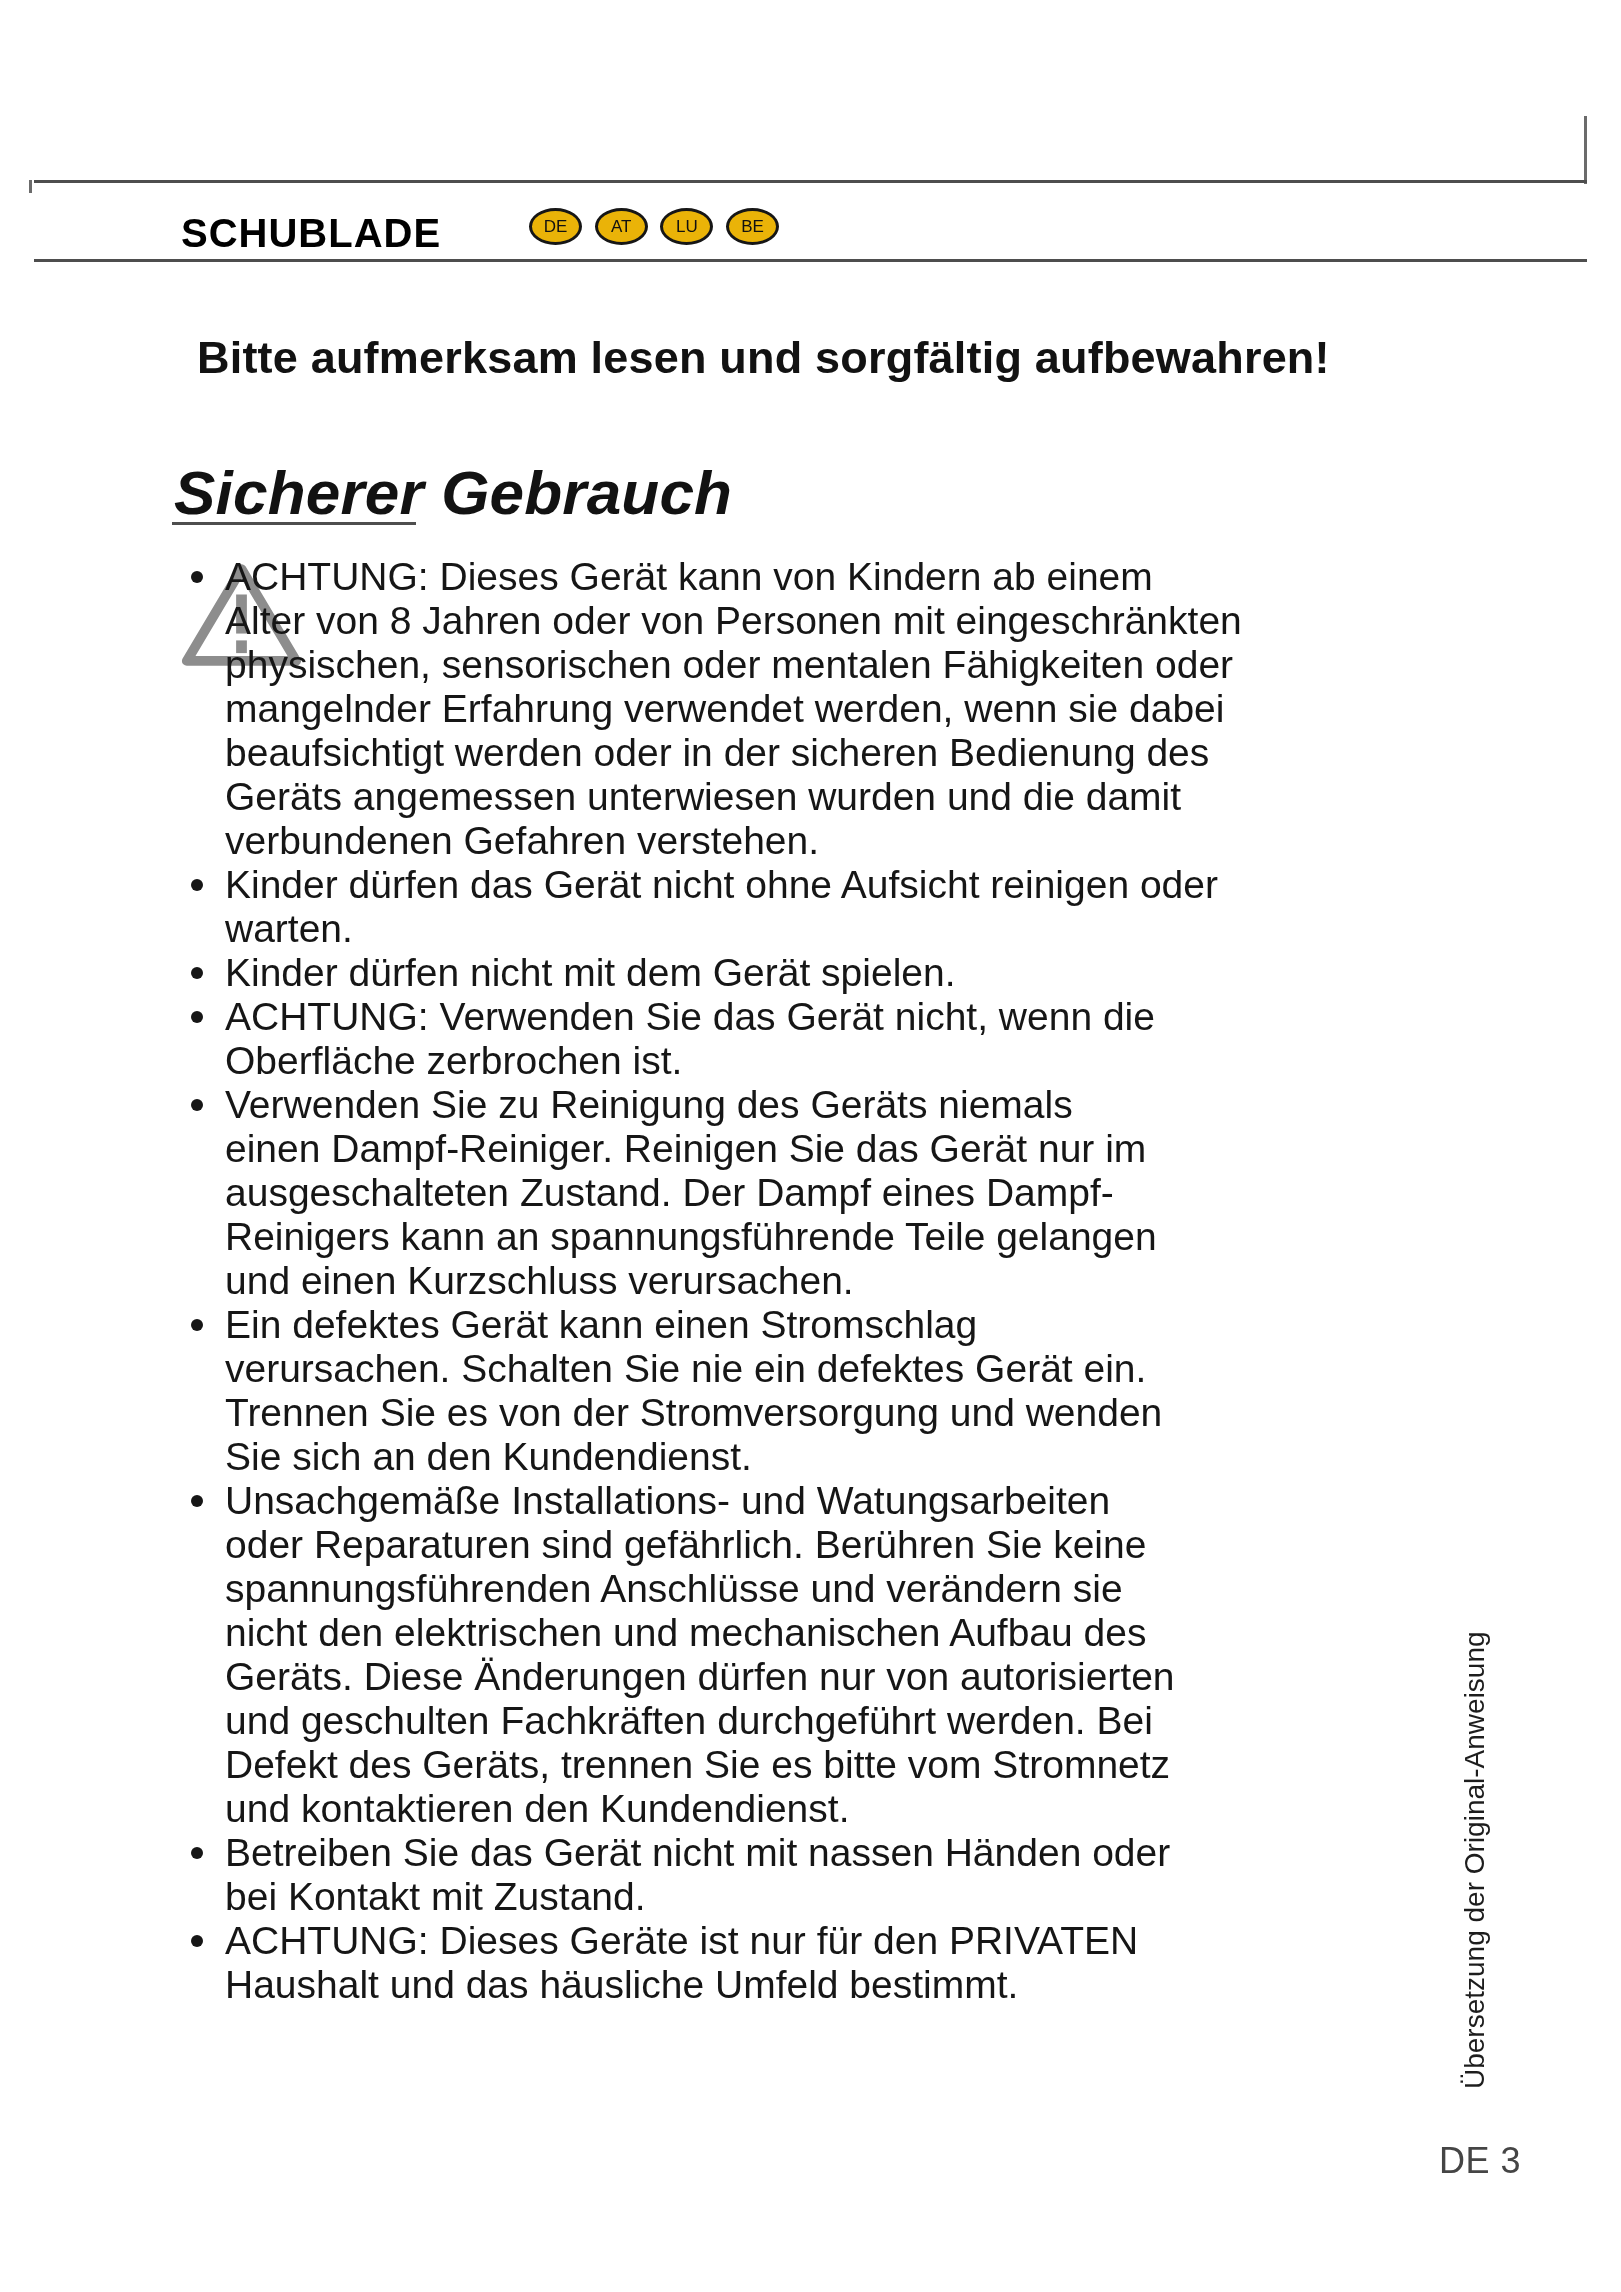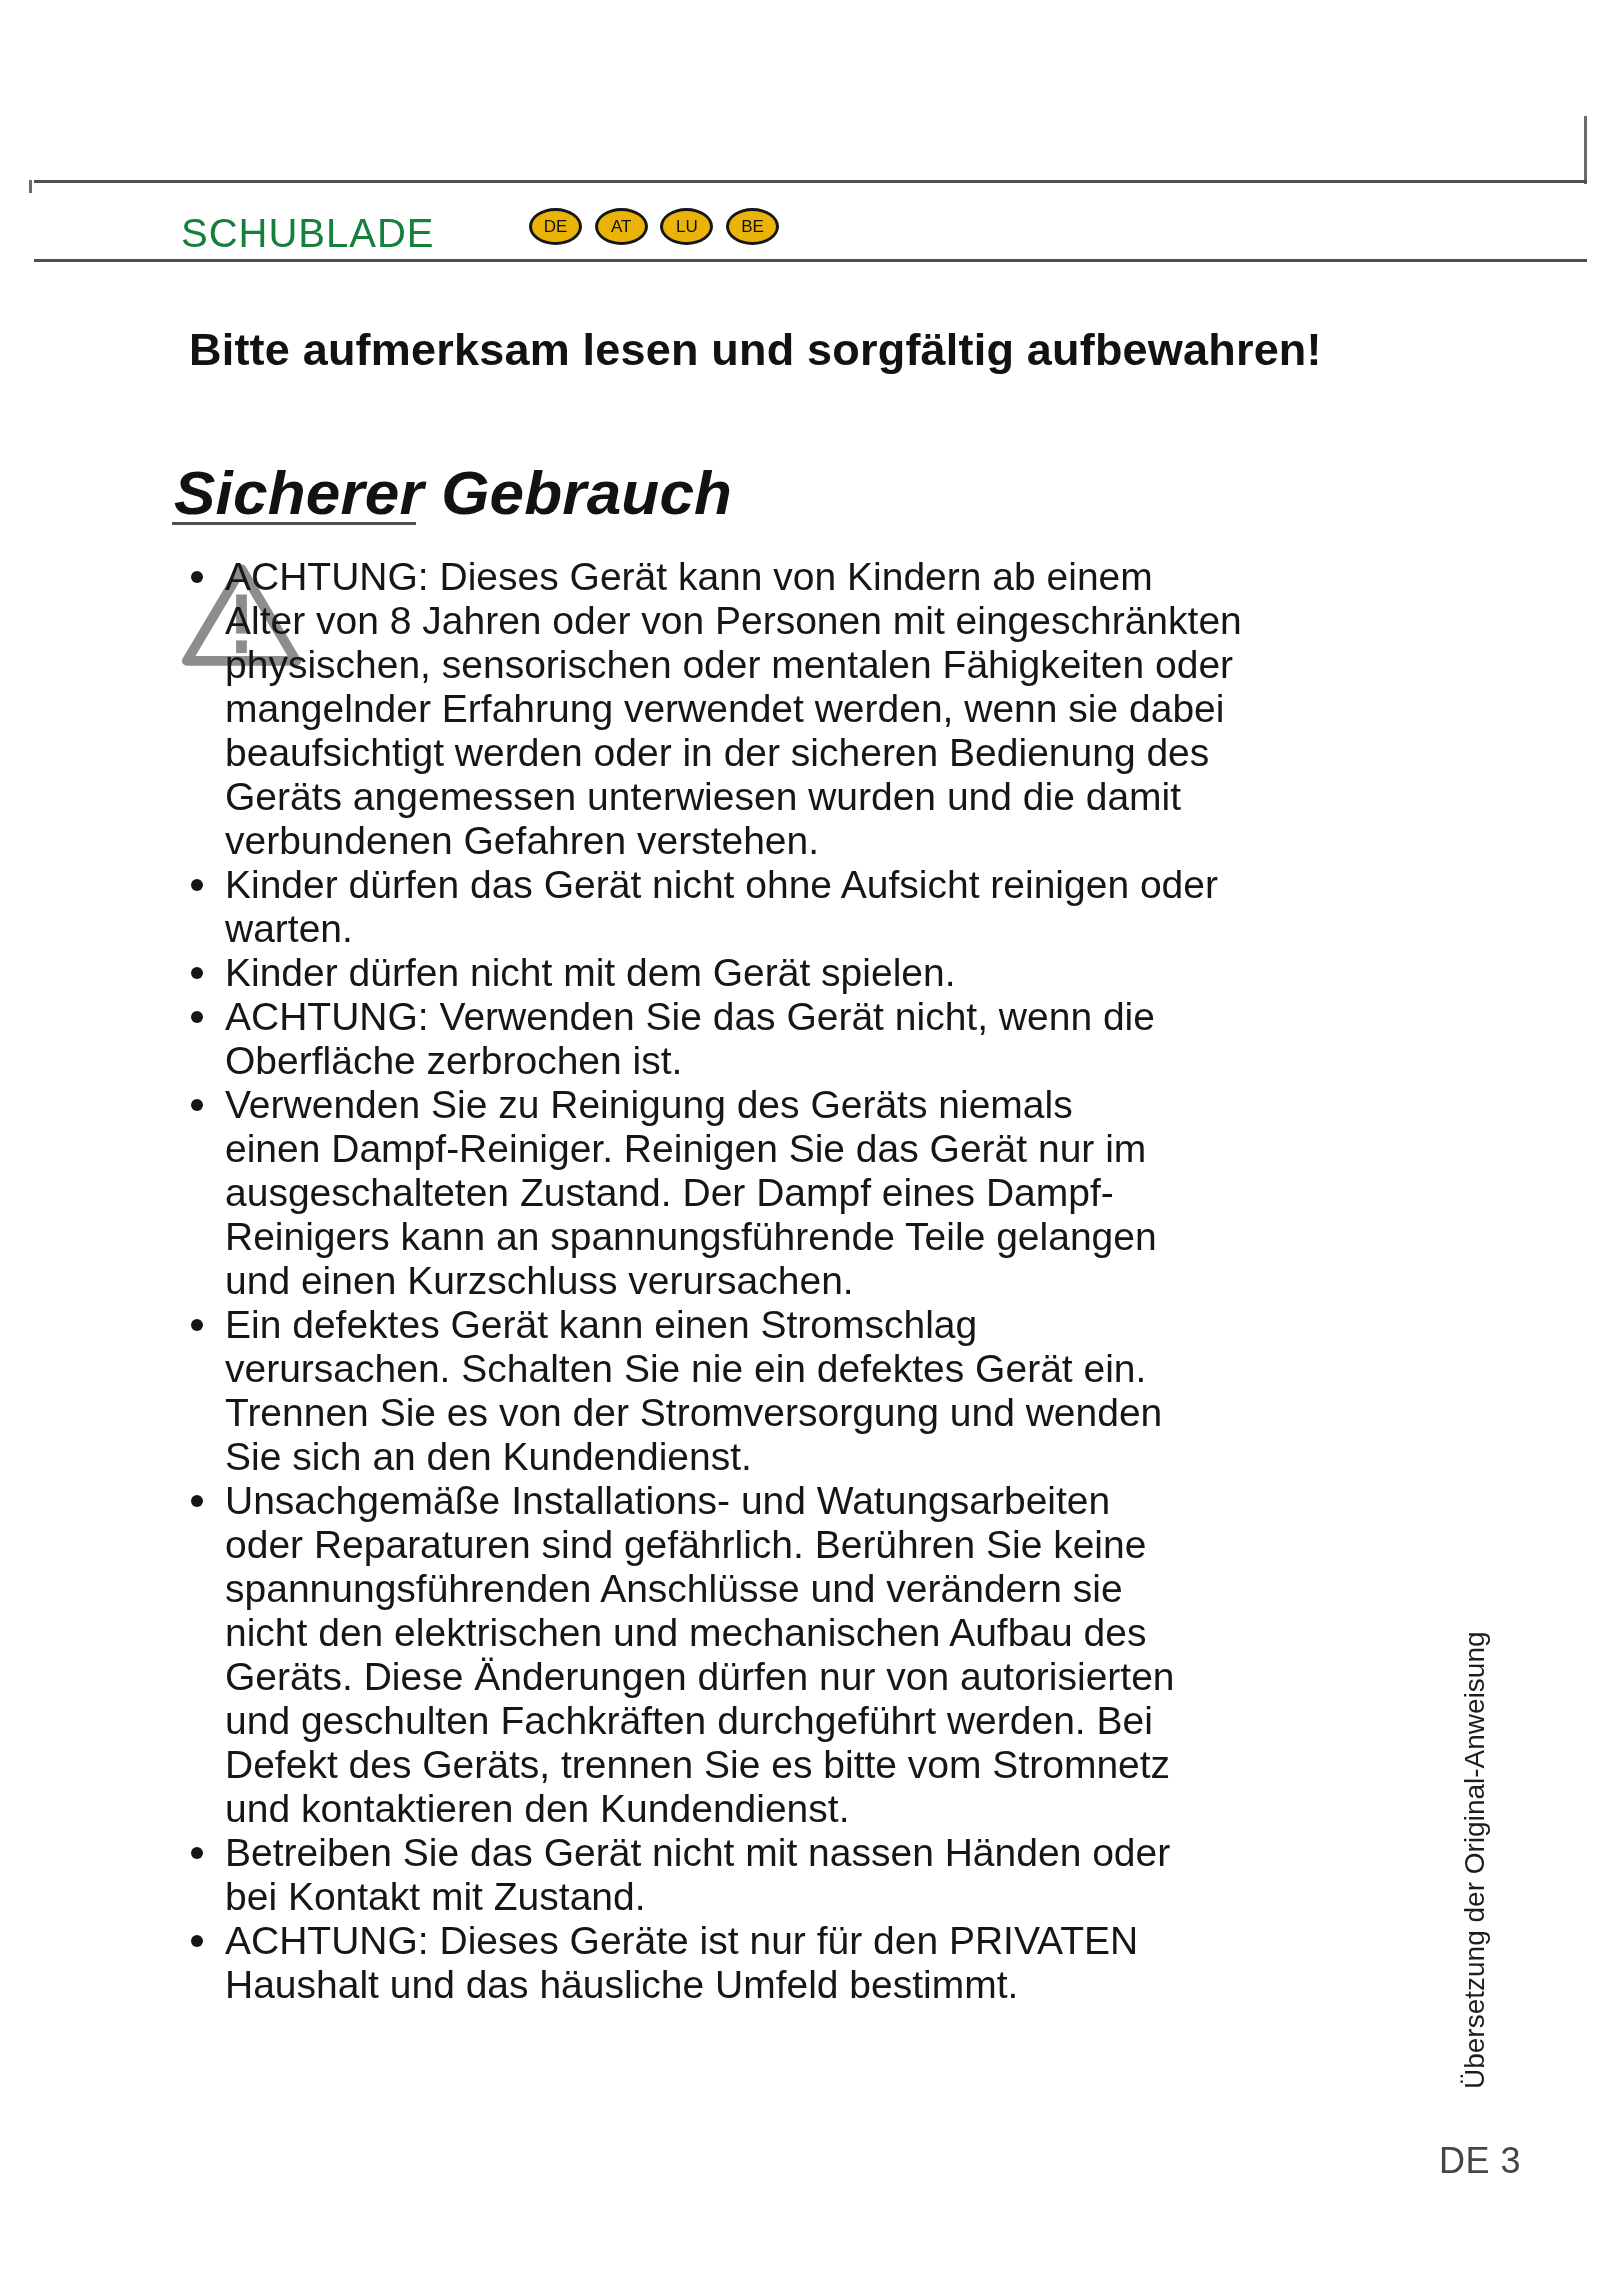--- a/index.html
+++ b/index.html
@@ -13,34 +13,34 @@
   }
   
   .rule{position:absolute;left:34px;width:1553px;height:2.9px;background:#4e4e4e;}
   .rule.top{top:180px;}
   .rule.bottom{top:259px;}
   .mark-left{position:absolute;left:29px;top:180px;width:2.9px;height:12.7px;background:#6b6b6b;}
   .mark-right{position:absolute;left:1584px;top:116px;width:2.9px;height:68px;background:#6b6b6b;}
   
   .doc-title{
     position:absolute;left:181px;top:211px;
-    font-size:40px;font-weight:normal;color:#15803d;letter-spacing:1px;
+    font-size:40px;font-weight:bold;color:#000000;letter-spacing:1px;
   }
   .badges{position:absolute;left:529px;top:208px;display:flex;gap:12.7px;}
   .badge{
     width:47px;height:31px;
     border:3.9px solid #161616;border-radius:50%;
     display:flex;align-items:center;justify-content:center;
     font-size:17px;color:#111;background:#eab308;
   }
   
   .intro-heading{
     position:absolute;left:181px;top:316px;
     font-size:45px;font-weight:bold;color:#121212;letter-spacing:0.2px;
-    margin:8px;
+    margin:16px;
   }
   .section-heading{
     position:absolute;left:174px;top:457px;
     font-size:62px;font-weight:bold;font-style:italic;color:#121212;
     margin:0;letter-spacing:0.2px;
   }
   .section-underline{
     position:absolute;left:172px;top:522px;width:244px;height:2.9px;background:#4e4e4e;
   }
   

